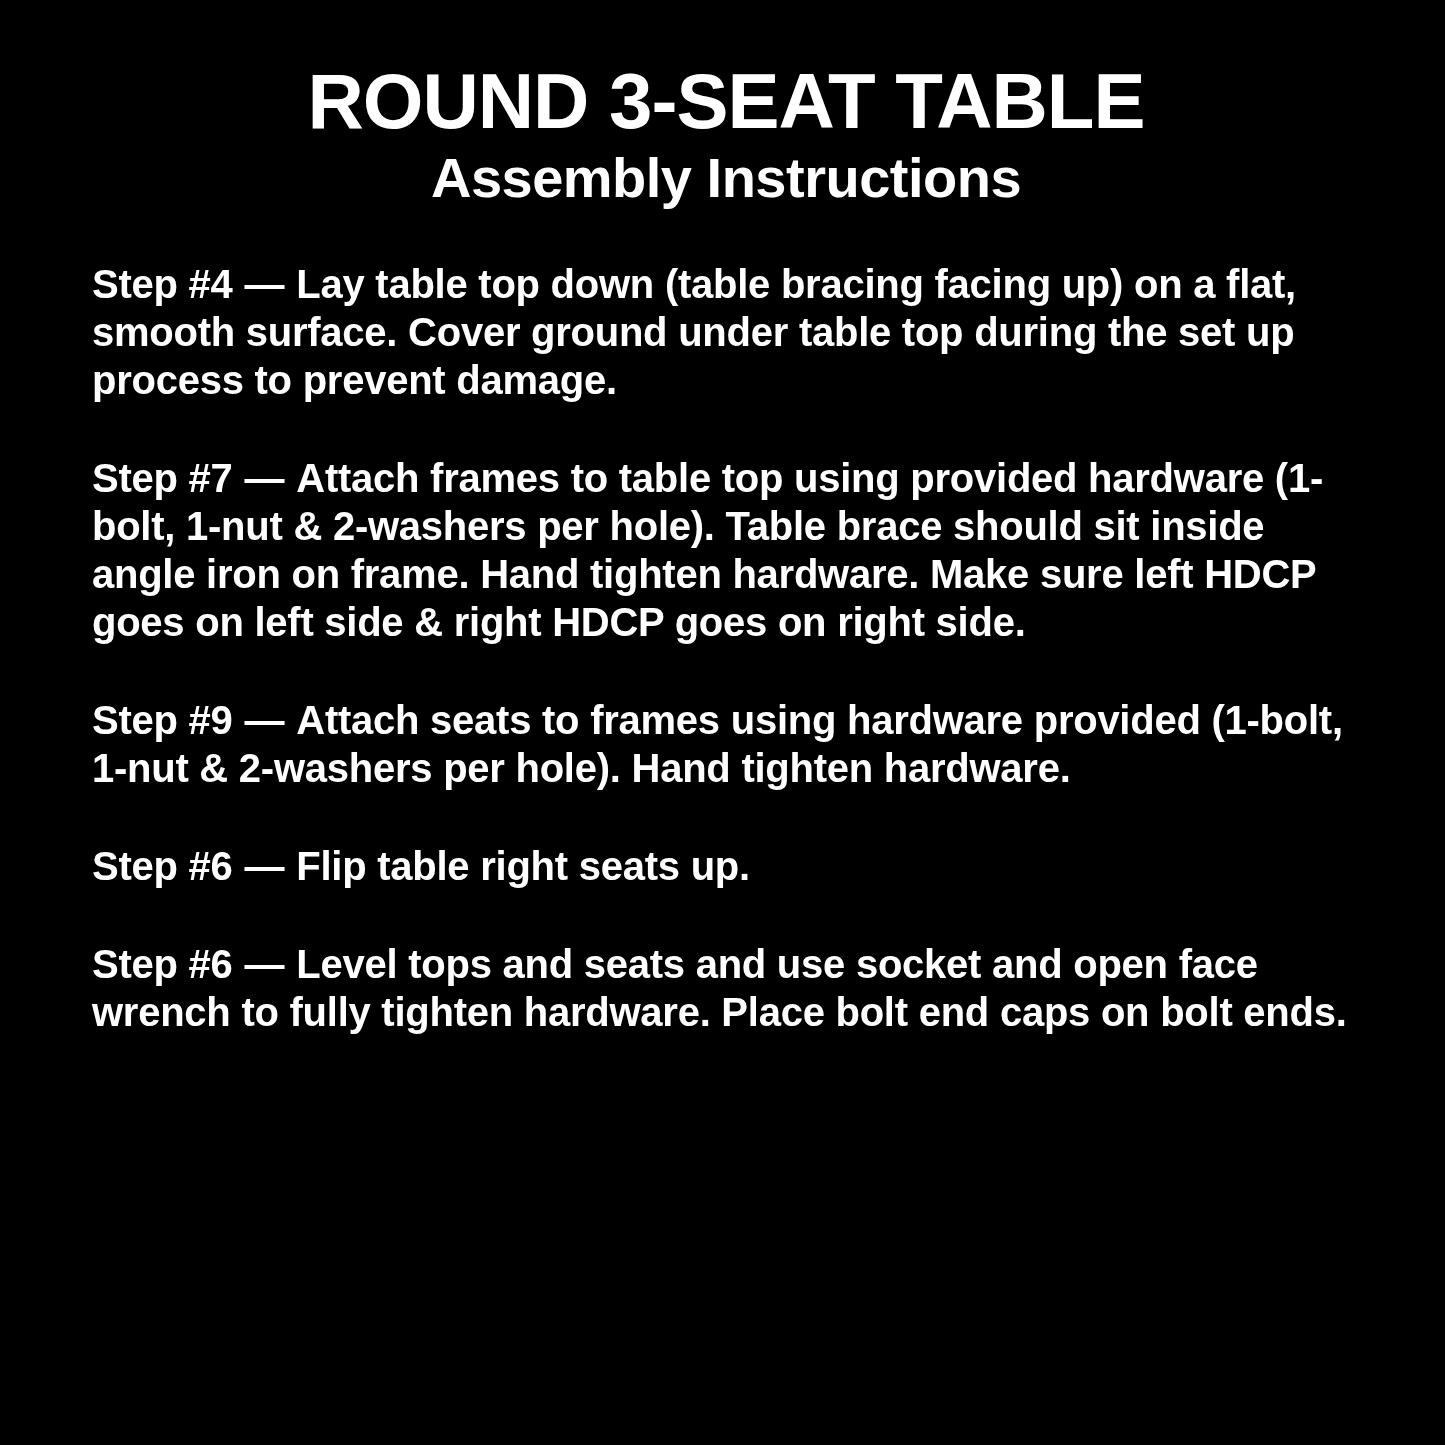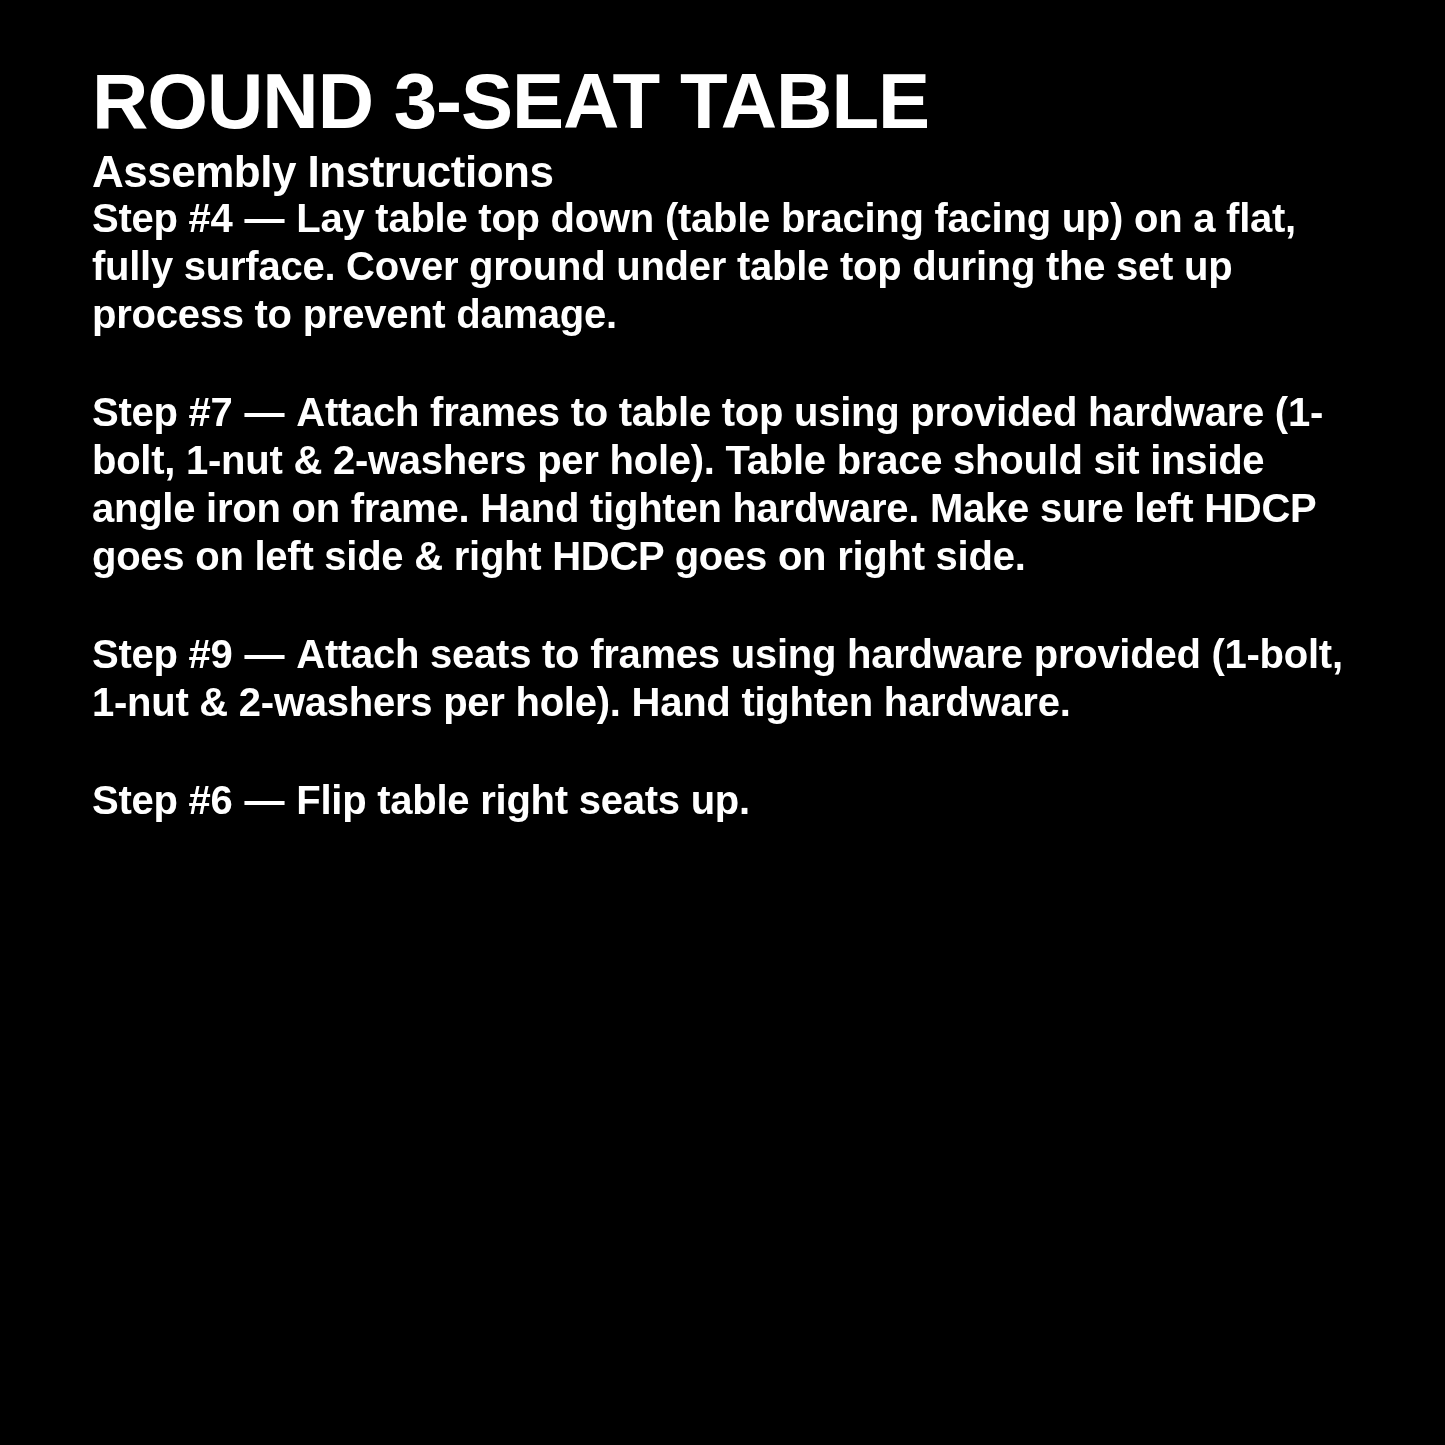--- a/index.html
+++ b/index.html
@@ -15,30 +15,31 @@
     font-weight: 700;
     overflow: hidden;
   }
   .page {
     box-sizing: border-box;
     width: 1445px;
     height: 1445px;
     padding: 62px 85px 40px 92px;
   }
   .header {
-    text-align: left;
+    text-align: center;
+    margin-bottom: 54px;
   }
   .title {
     font-size: 78px;
     line-height: 1.0;
     letter-spacing: -1px;
     margin: 0 0 10px 0;
   }
   .subtitle {
-    font-size: 44px;
+    font-size: 56px;
     line-height: 1.0;
     letter-spacing: -0.5px;
     margin: 0;
   }
   .steps {
     font-size: 40px;
     letter-spacing: -0.25px;
   }
   .step {
     line-height: 48px;
@@ -56,25 +57,26 @@
 
 <div class="page">
 
   <div class="header">
     <h1 class="title">ROUND 3-SEAT TABLE</h1>
     <h2 class="subtitle">Assembly Instructions</h2>
   </div>
 
   <div class="steps">
 
-    <p class="step"><span class="step-label">Step #4</span><span class="step-dash">—</span><span class="step-body">Lay table top down (table bracing facing up) on a flat, fully surface. Cover ground under table top during the set up process to prevent damage.</span></p>
+    <p class="step"><span class="step-label">Step #4</span><span class="step-dash">—</span><span class="step-body">Lay table top down (table bracing facing up) on a flat, smooth surface. Cover ground under table top during the set up process to prevent damage.</span></p>
 
     <p class="step"><span class="step-label">Step #7</span><span class="step-dash">—</span><span class="step-body">Attach frames to table top using provided hardware (1-bolt, 1-nut &amp; 2-washers per hole). Table brace should sit inside angle iron on frame. Hand tighten hardware. Make sure left HDCP goes on left side &amp; right HDCP goes on right side.</span></p>
 
     <p class="step"><span class="step-label">Step #9</span><span class="step-dash">—</span><span class="step-body">Attach seats to frames using hardware provided (1-bolt, 1-nut &amp; 2-washers per hole). Hand tighten hardware.</span></p>
 
 
     <p class="step"><span class="step-label">Step #6</span><span class="step-dash">—</span><span class="step-body">Flip table right seats up.</span></p>
 
+    <p class="step"><span class="step-label">Step #6</span><span class="step-dash">—</span><span class="step-body">Level tops and seats and use socket and open face wrench to fully tighten hardware. Place bolt end caps on bolt ends.</span></p>
 
   </div>
 
 </div>
 
 </body></html>

